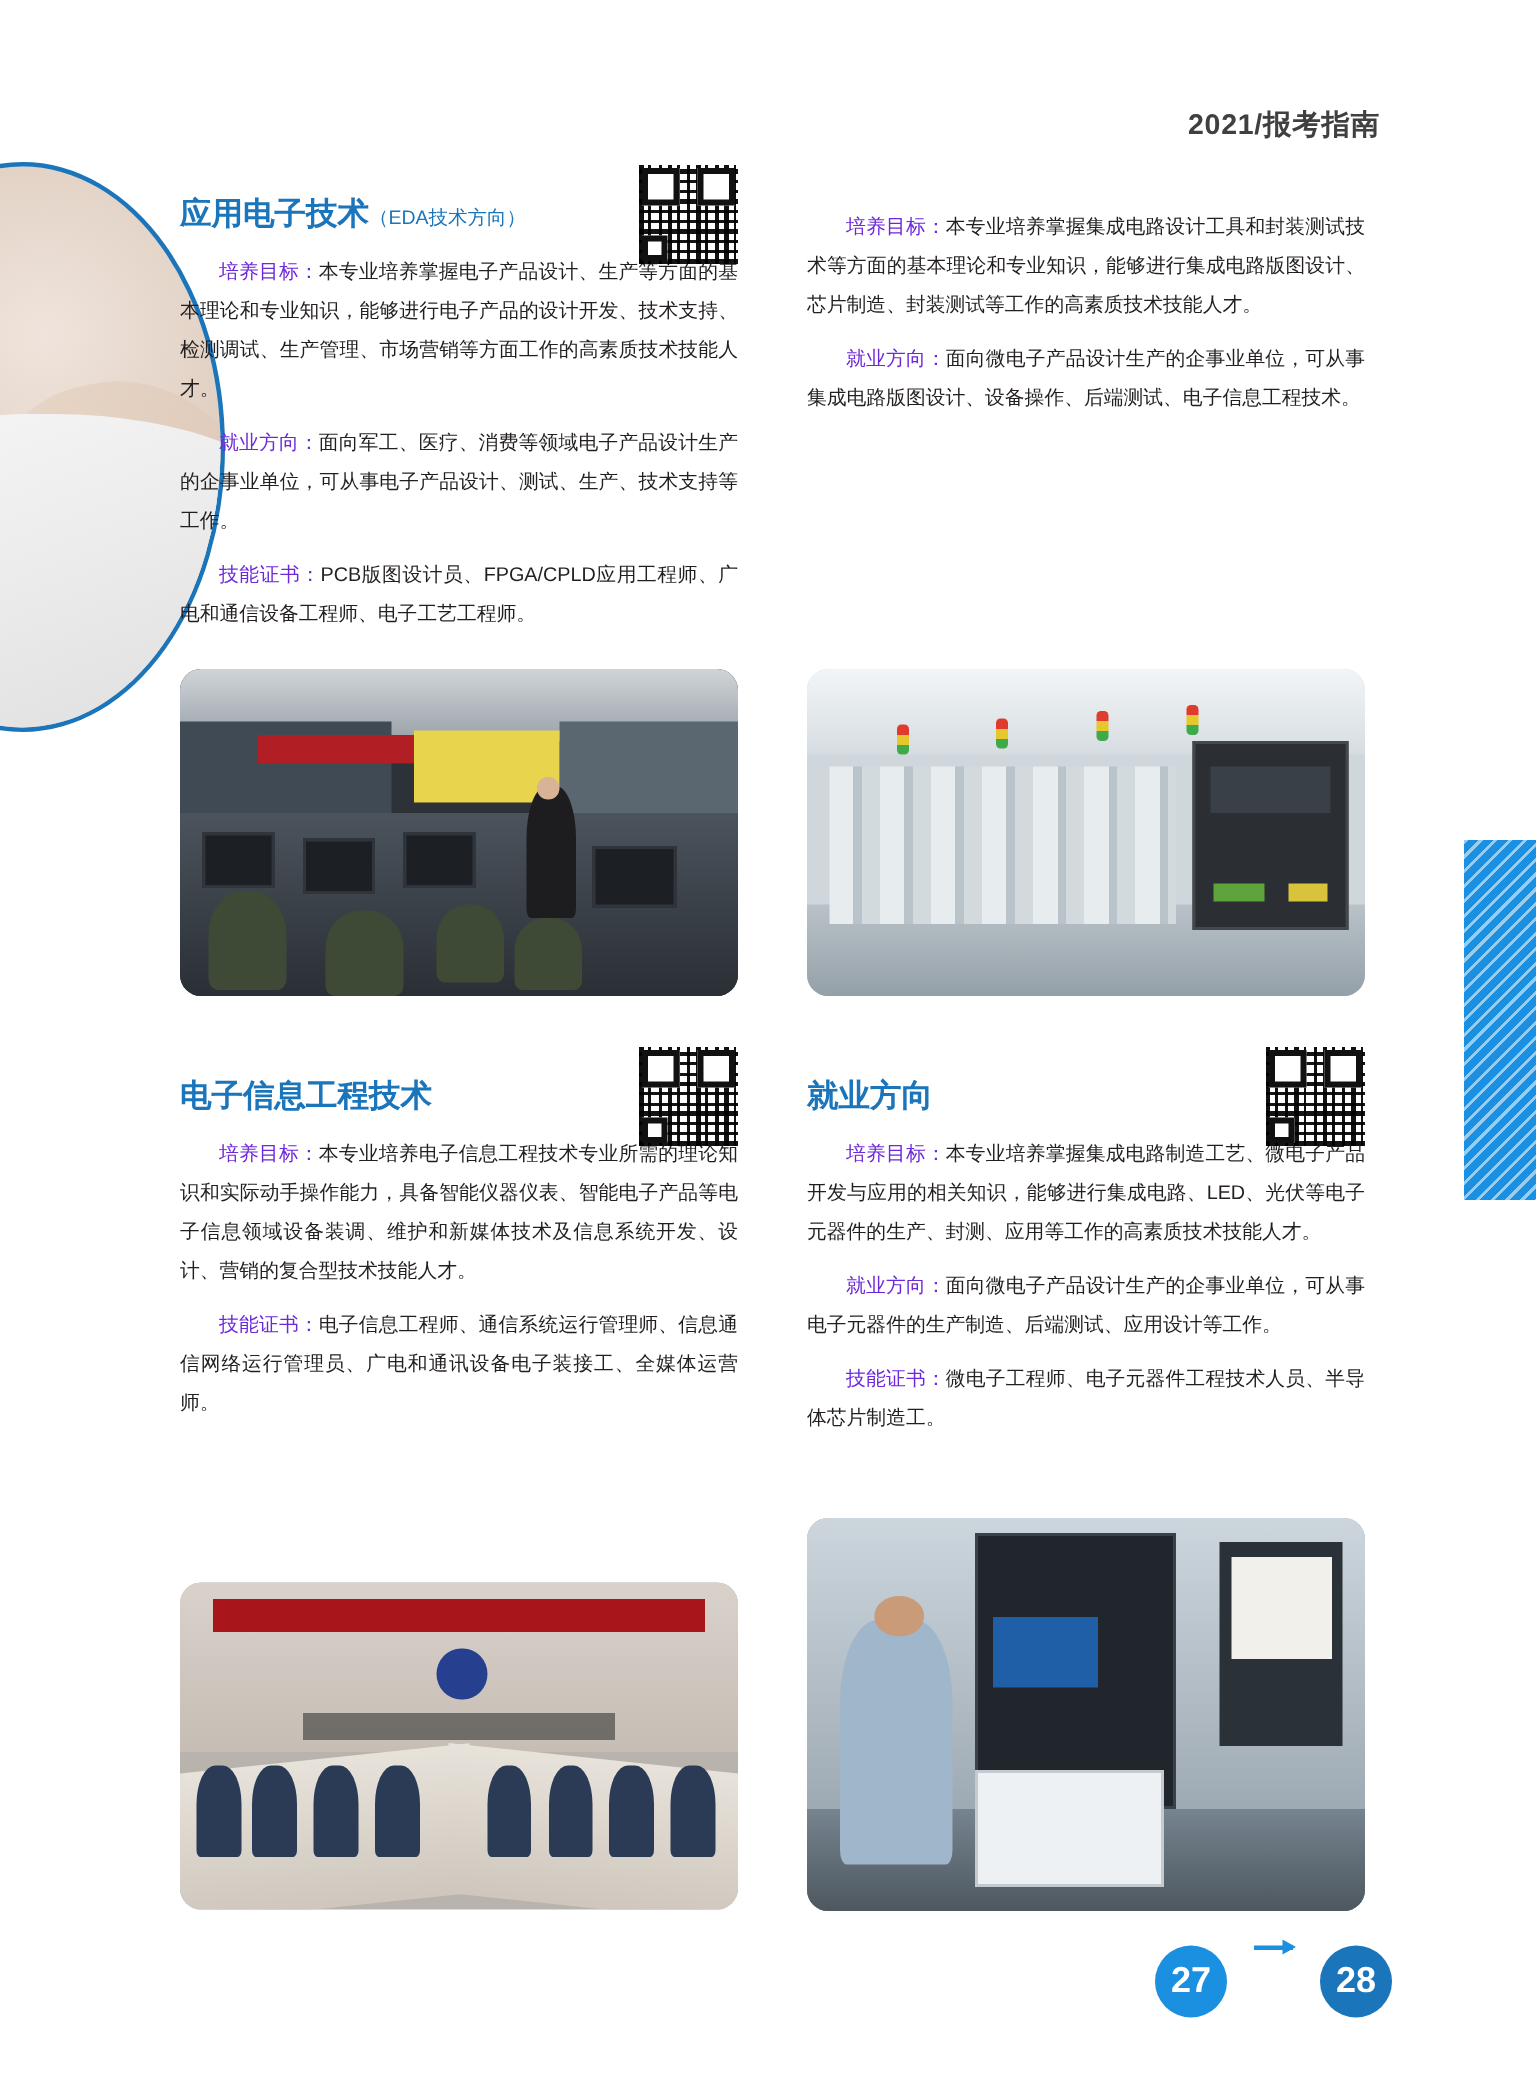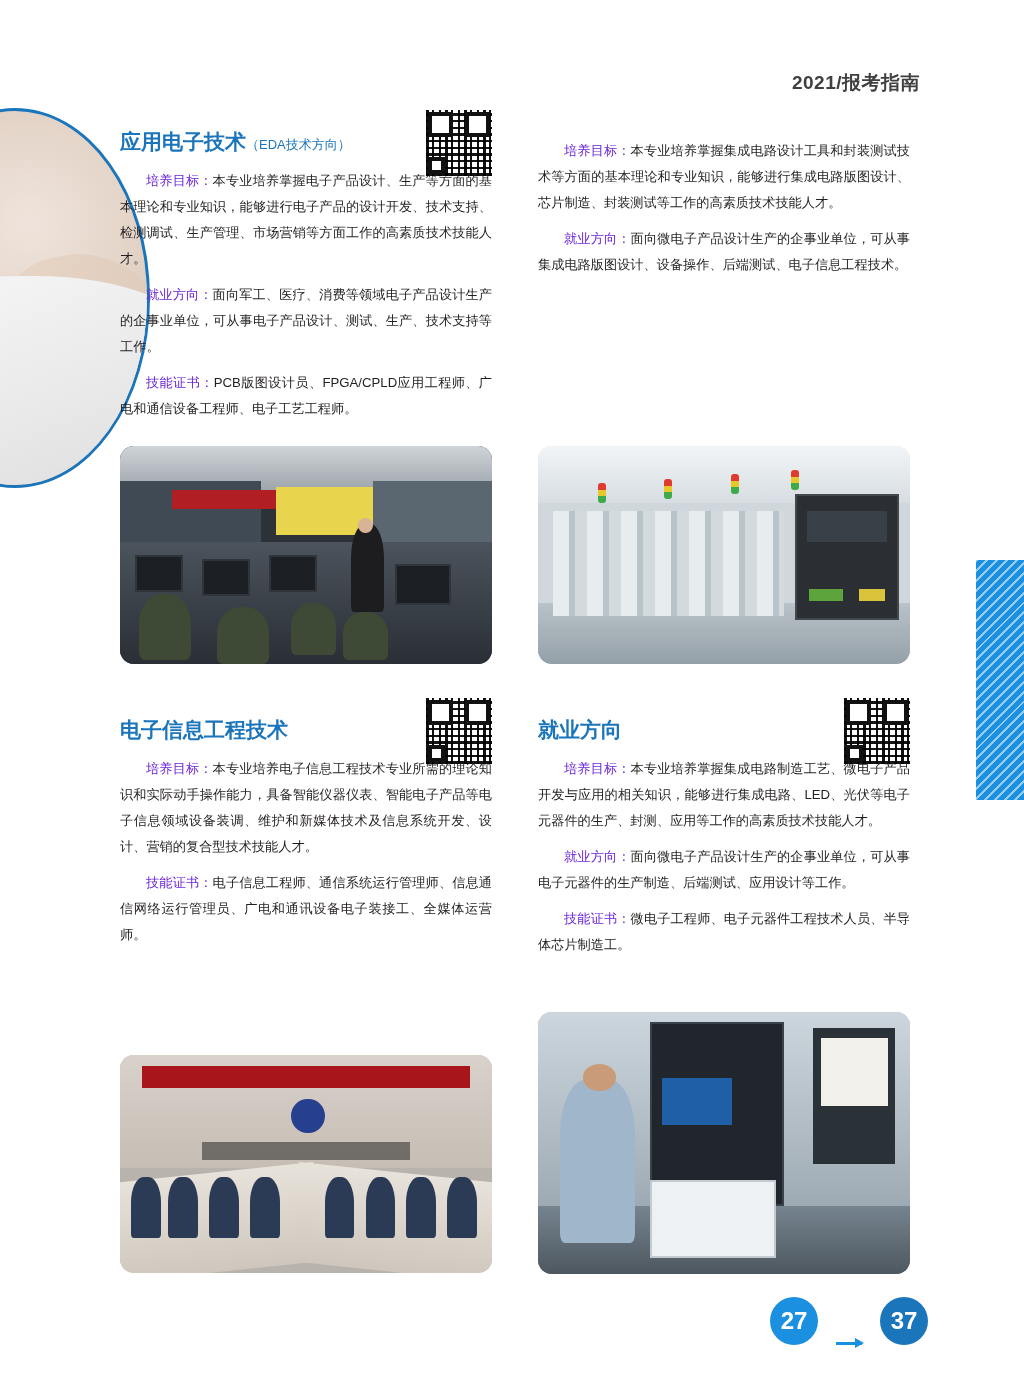--- a/index.html
+++ b/index.html
@@ -208,21 +208,21 @@
   .ph4 .worker { position:absolute; left:6%; top:26%; width:20%; height:62%; background:#9fb6cb; border-radius:34% 34% 6% 6%; }
   .ph4 .whead { position:absolute; left:12%; top:20%; width:9%; height:10%; background:#c99b79; border-radius:50%; }
   .ph4 .unit { position:absolute; left:30%; bottom:6%; width:34%; height:30%; background:#eef1f3; border:2px solid #c3cbd1; }
 
   
   .pagenums {
     position: absolute;
     right: 96px;
     bottom: 44px;
     display: flex;
-    align-items: flex-end;
+    align-items: flex-start;
     gap: 18px;
   }
   .pnum {
     width: 48px; height: 48px;
     border-radius: 50%;
     background: #1b8fe0;
     color: #fff;
     font-size: 24px;
     font-weight: bold;
     display: flex; align-items: center; justify-content: center;
@@ -373,14 +373,14 @@
     <div class="docs"></div>
   <div class="bench"></div>
     <div class="unit"></div>
   <div class="worker"></div>
     <div class="whead"></div>
 </div>
 
 <div class="pagenums">
   <div class="pnum">27</div>
   <div class="arrow"></div>
-  <div class="pnum dark">37</div>
+  <div class="pnum dark">28</div>
 </div>
 
 </body></html>

